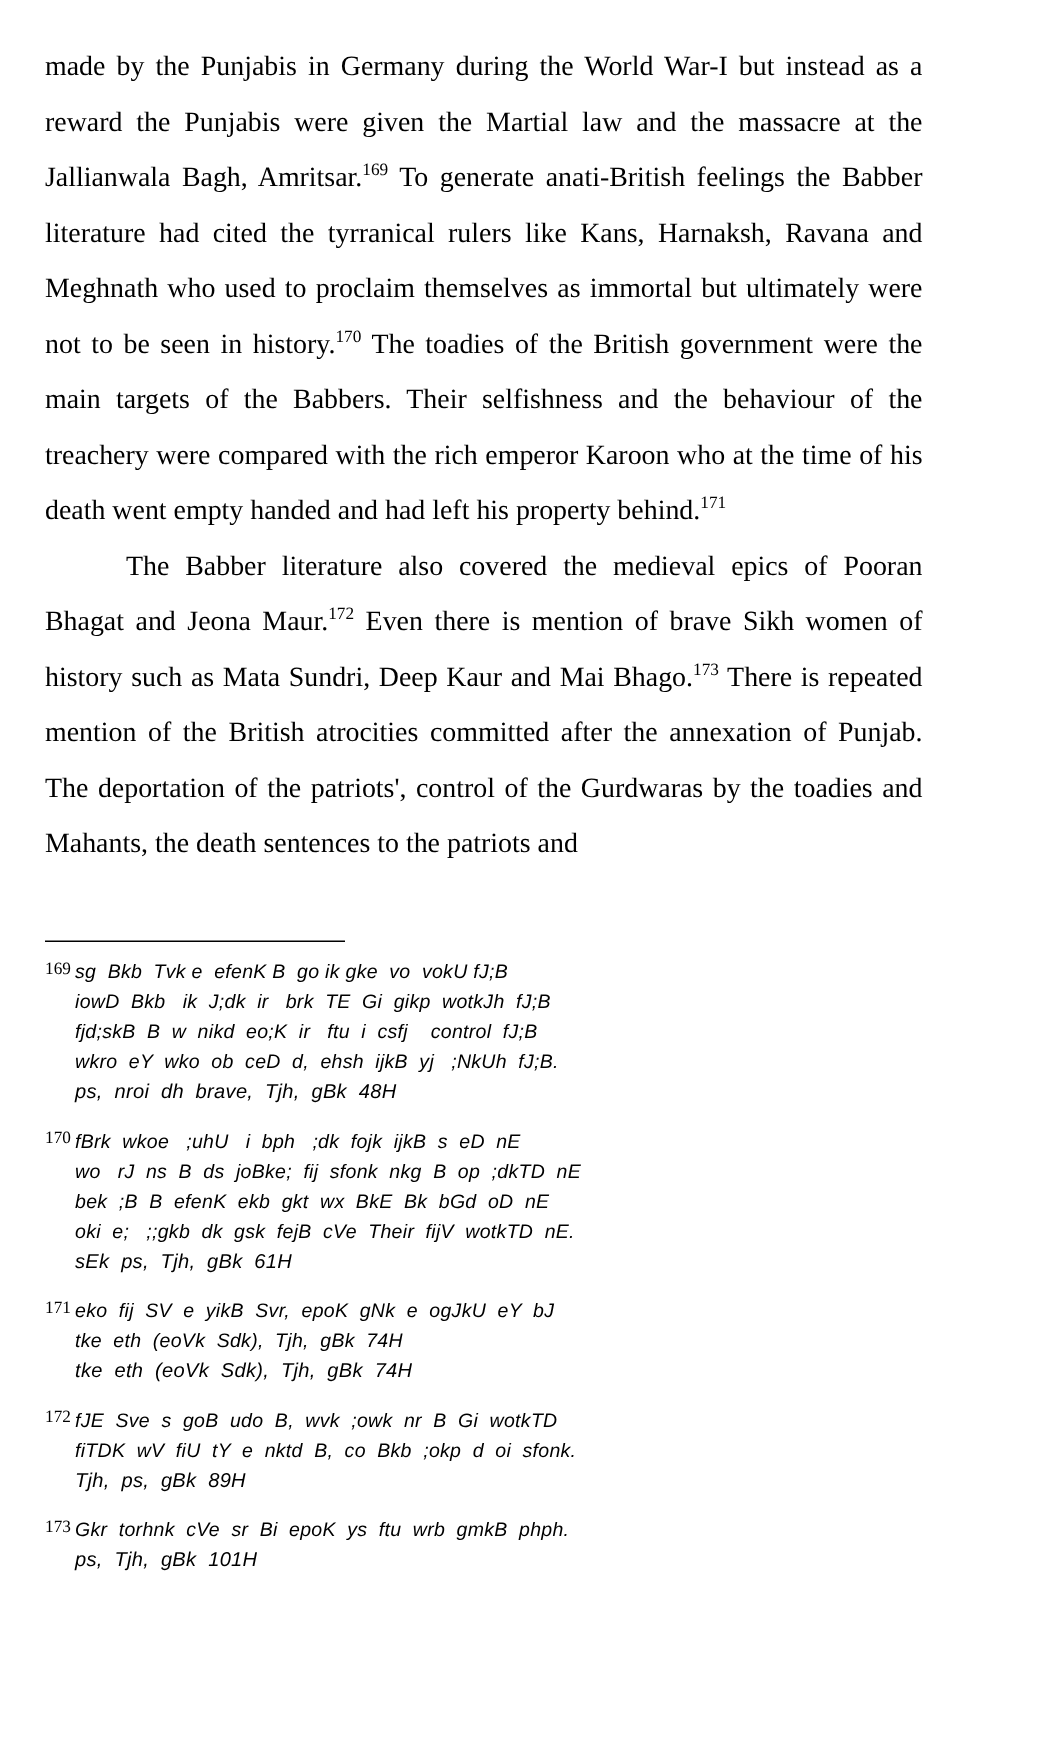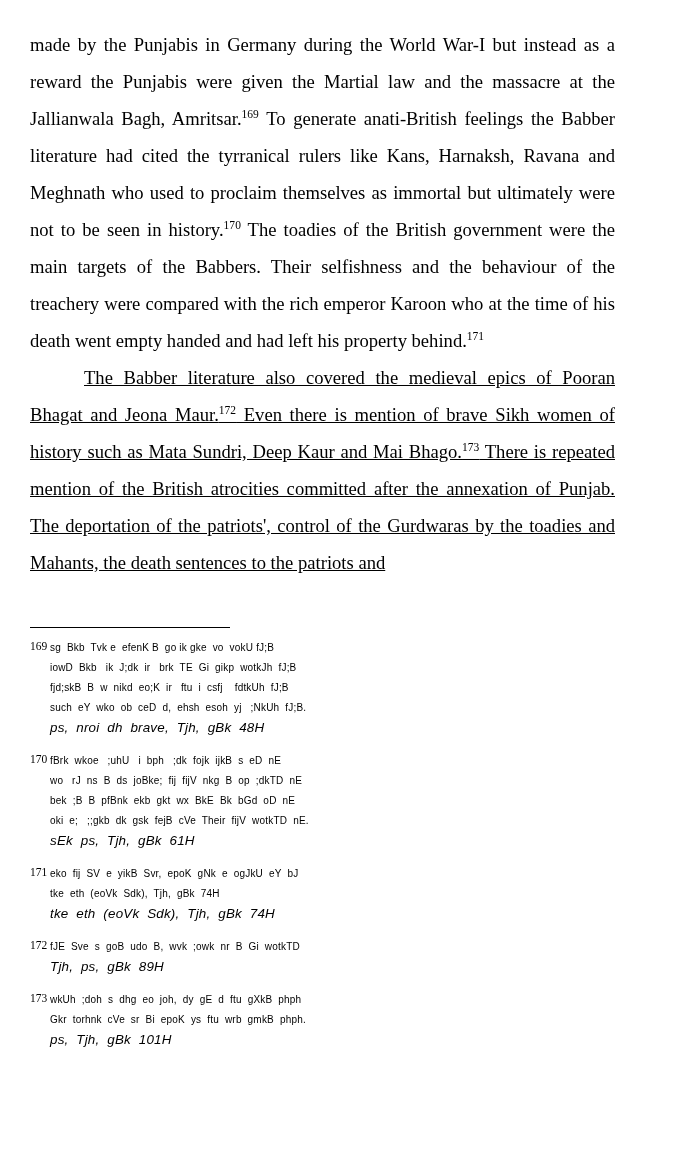--- a/index.html
+++ b/index.html
@@ -28,21 +28,20 @@
     font-size: 18.6px;
     line-height: 37px;
     text-align: justify;
     text-justify: inter-word;
   }
   .para {
     margin: 0;
   }
   .para + .para {
     text-indent: 54px;
-    text-decoration: underline;
   }
   sup {
     font-size: 0.62em;
     vertical-align: super;
     line-height: 0;
   }
   .rule {
     position: absolute;
     left: 30px;
     top: 627px;
@@ -67,24 +66,25 @@
     line-height: 15px;
     width: 20px;
     flex: 0 0 20px;
     padding-top: 1px;
   }
   .fn-body {
     flex: 1 1 auto;
   }
   .fn-line {
     font-family: "Liberation Sans", sans-serif;
-    font-size: 10px;
+    font-size: 13px;
     line-height: 20px;
     letter-spacing: 0.2px;
     white-space: pre;
+    font-style: italic;
   }
   .fn-cite {
     font-family: "Liberation Sans", sans-serif;
     font-style: italic;
     font-size: 13.4px;
     line-height: 20px;
     letter-spacing: 0.2px;
     white-space: pre;
   }
 </style>
@@ -99,53 +99,53 @@
   </div>
 
   <div class="rule"></div>
 
   <div class="footnotes" id="footnotes">
       <div class="fn">
         <div class="fn-num">169</div>
         <div class="fn-body">
           <div class="fn-line">sg  Bkb  Tvk e  efenK B  go ik gke  vo  vokU fJ;B</div>
           <div class="fn-line">iowD  Bkb   ik  J;dk  ir   brk  TE  Gi  gikp  wotkJh  fJ;B</div>
-          <div class="fn-line">fjd;skB  B  w  nikd  eo;K  ir   ftu  i  csfj    fdtkUh  fJ;B</div>
-          <div class="fn-line">such  eY  wko  ob  ceD  d,  ehsh  esoh  yj   ;NkUh  fJ;B.</div>
+          <div class="fn-line">fjd;skB  B  w  nikd  eo;K  ir   ftu  i  csfj    control  fJ;B</div>
+          <div class="fn-line">wkro  eY  wko  ob  ceD  d,  ehsh  ijkB  yj   ;NkUh  fJ;B.</div>
           <div class="fn-cite">ps,  nroi  dh  brave,  Tjh,  gBk  48H</div>
         </div>
       </div>
       <div class="fn">
         <div class="fn-num">170</div>
         <div class="fn-body">
           <div class="fn-line">fBrk  wkoe   ;uhU   i  bph   ;dk  fojk  ijkB  s  eD  nE</div>
-          <div class="fn-line">wo   rJ  ns  B  ds  joBke;  fij  fijV  nkg  B  op  ;dkTD  nE</div>
-          <div class="fn-line">bek  ;B  B  pfBnk  ekb  gkt  wx  BkE  Bk  bGd  oD  nE</div>
+          <div class="fn-line">wo   rJ  ns  B  ds  joBke;  fij  sfonk  nkg  B  op  ;dkTD  nE</div>
+          <div class="fn-line">bek  ;B  B  efenK  ekb  gkt  wx  BkE  Bk  bGd  oD  nE</div>
           <div class="fn-line">oki  e;   ;;gkb  dk  gsk  fejB  cVe  Their  fijV  wotkTD  nE.</div>
           <div class="fn-cite">sEk  ps,  Tjh,  gBk  61H</div>
         </div>
       </div>
       <div class="fn">
         <div class="fn-num">171</div>
         <div class="fn-body">
           <div class="fn-line">eko  fij  SV  e  yikB  Svr,  epoK  gNk  e  ogJkU  eY  bJ</div>
           <div class="fn-line">tke  eth  (eoVk  Sdk),  Tjh,  gBk  74H</div>
           <div class="fn-cite">tke  eth  (eoVk  Sdk),  Tjh,  gBk  74H</div>
         </div>
       </div>
       <div class="fn">
         <div class="fn-num">172</div>
         <div class="fn-body">
           <div class="fn-line">fJE  Sve  s  goB  udo  B,  wvk  ;owk  nr  B  Gi  wotkTD</div>
+          <div class="fn-line">fiTDK  wV  fiU  tY  e  nktd  B,  co  Bkb  ;okp  d  oi  sfonk.</div>
           <div class="fn-cite">Tjh,  ps,  gBk  89H</div>
         </div>
       </div>
       <div class="fn">
         <div class="fn-num">173</div>
         <div class="fn-body">
-          <div class="fn-line">wkUh  ;doh  s  dhg  eo  joh,  dy  gE  d  ftu  gXkB  phph</div>
           <div class="fn-line">Gkr  torhnk  cVe  sr  Bi  epoK  ys  ftu  wrb  gmkB  phph.</div>
           <div class="fn-cite">ps,  Tjh,  gBk  101H</div>
         </div>
       </div>
     </div>
 
 </div>
 
 </body></html>

